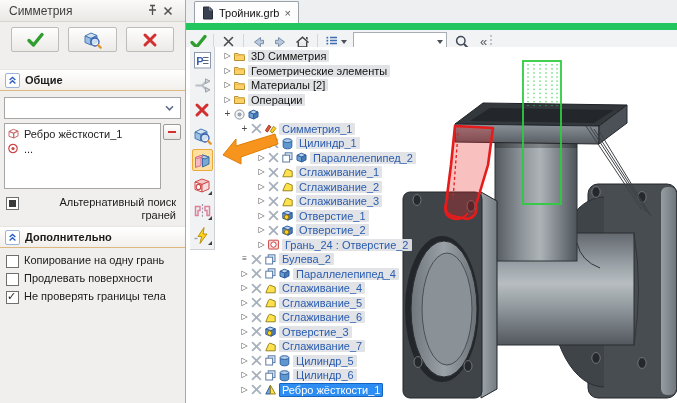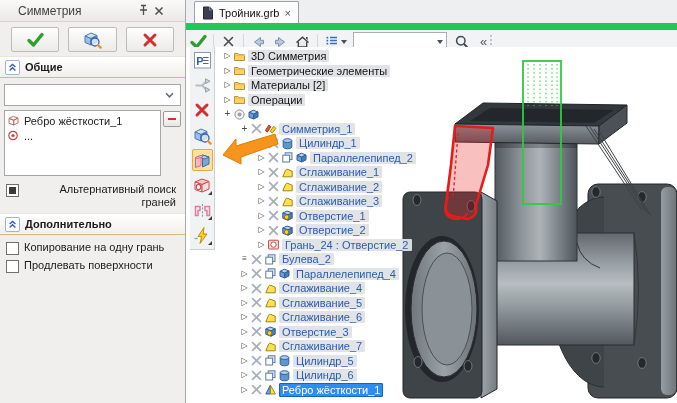--- a/index.html
+++ b/index.html
@@ -2,28 +2,28 @@
 <html><head>
 <meta charset="utf-8">
 <style>
   html,body{margin:0;padding:0;}
   body{width:677px;height:403px;position:relative;overflow:hidden;background:#fff;
        font-family:"Liberation Sans","DejaVu Sans",sans-serif;font-size:11px;color:#1a1a1a;}
   
   .left-panel{position:absolute;left:0;top:0;width:186px;height:403px;background:#f1efed;
               border-right:1px solid #a9a9a9;box-sizing:border-box;}
   .panel-titlebar{height:21px;background:linear-gradient(#fbfaf9,#eae8e5);border-bottom:1px solid #d8d5d1;
-              display:flex;align-items:center;padding:0 18px;font-size:12px;color:#3f3f3f;}
+              display:flex;align-items:center;padding:0 9px;font-size:12px;color:#3f3f3f;}
   .panel-title{flex:1;}
   .tb-ic{width:16px;height:15px;display:flex;align-items:center;justify-content:center;cursor:default;}
   .panel-buttons{display:flex;gap:9px;padding:5px 11px 4px;}
   .pbtn{flex:1;height:23px;border:1px solid #bdbcba;border-radius:2px;background:linear-gradient(#fefefe,#eceae7);
         display:flex;align-items:center;justify-content:center;}
   .section-header{height:20px;background:linear-gradient(#ffffff,#f2efeb);border-top:1px solid #e9e6e2;
-        border-bottom:1px solid #dcb77f;display:flex;align-items:center;gap:5px;padding:0 5px;font-weight:bold;}
+        border-bottom:1px solid #dcb77f;display:flex;align-items:center;gap:5px;padding:0 5px;font-weight:bold;margin-top:13px;}
   .chev-box{width:13px;height:13px;background:#fff;border:1px solid #9cb4da;border-radius:2px;
         display:flex;align-items:center;justify-content:center;}
   .dropdown{margin:6px 4px 4px;height:20px;background:#fff;border:1px solid #a6a6a6;display:flex;
         align-items:center;padding:0 5px;color:#222;}
   .dd-arrow{margin-left:auto;display:flex;}
   .listwrap{position:relative;margin:2px 4px 4px;height:66px;}
   .listbox{position:absolute;left:0;top:0;right:20px;bottom:0;background:#fff;border:1px solid #a6a6a6;padding:2px 2px;}
   .list-row{display:flex;align-items:center;gap:3px;height:15px;color:#222;}
   .minus-btn{position:absolute;right:0;top:1px;width:16px;height:14px;border:1px solid #9a9a9a;border-radius:2px;
         background:linear-gradient(#fff,#e9e7e4);display:flex;align-items:center;justify-content:center;}
@@ -166,20 +166,24 @@
   </div>
   <div id="options-list" style="padding-top:3px">
       <div class="cb-row">
         <span class="cb"></span>
         <span class="cb-label">Копирование на одну грань</span>
       </div>
       <div class="cb-row">
         <span class="cb"></span>
         <span class="cb-label">Продлевать поверхности</span>
       </div>
+      <div class="cb-row">
+        <span class="cb checked"></span>
+        <span class="cb-label">Не проверять границы тела</span>
+      </div>
     </div>
 </div>
 
 <div class="main">
   <div class="tabbar">
     <div class="tab">
       <svg width="12" height="14">
           <path d="M1.5 1h6l3 3v9h-9z" fill="#3a4150" stroke="#262b35"></path>
           <path d="M7.5 1v3h3" fill="none" stroke="#8a91a0" stroke-width=".9"></path>
         </svg>

